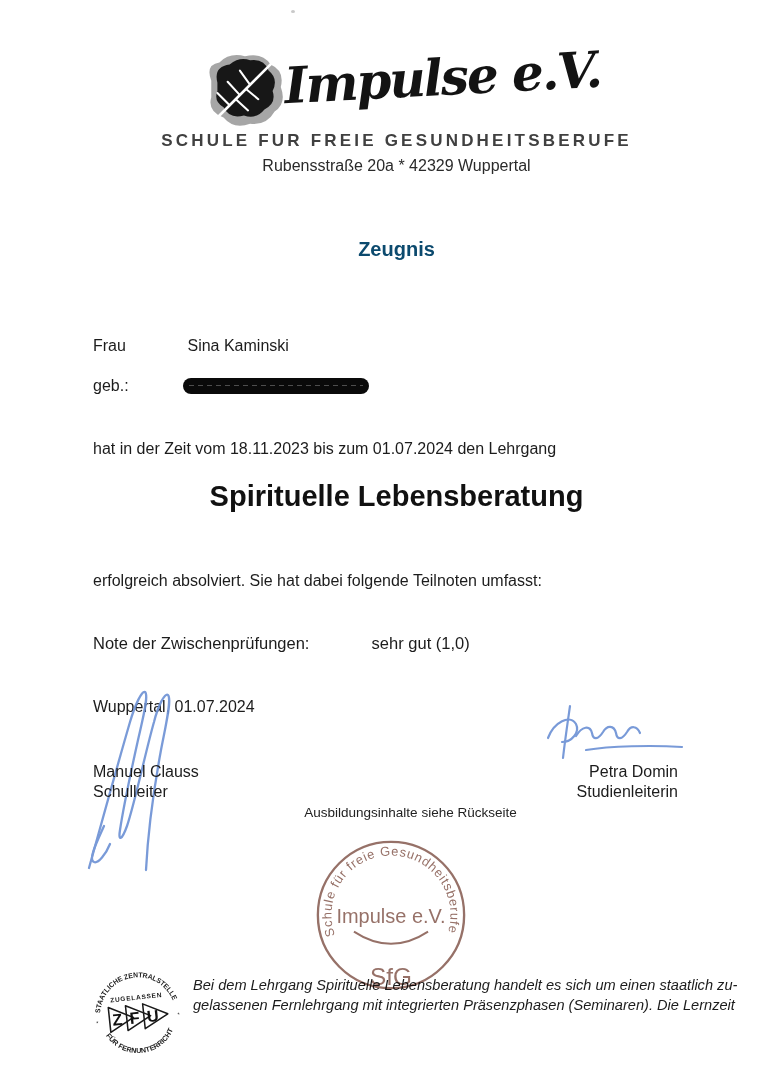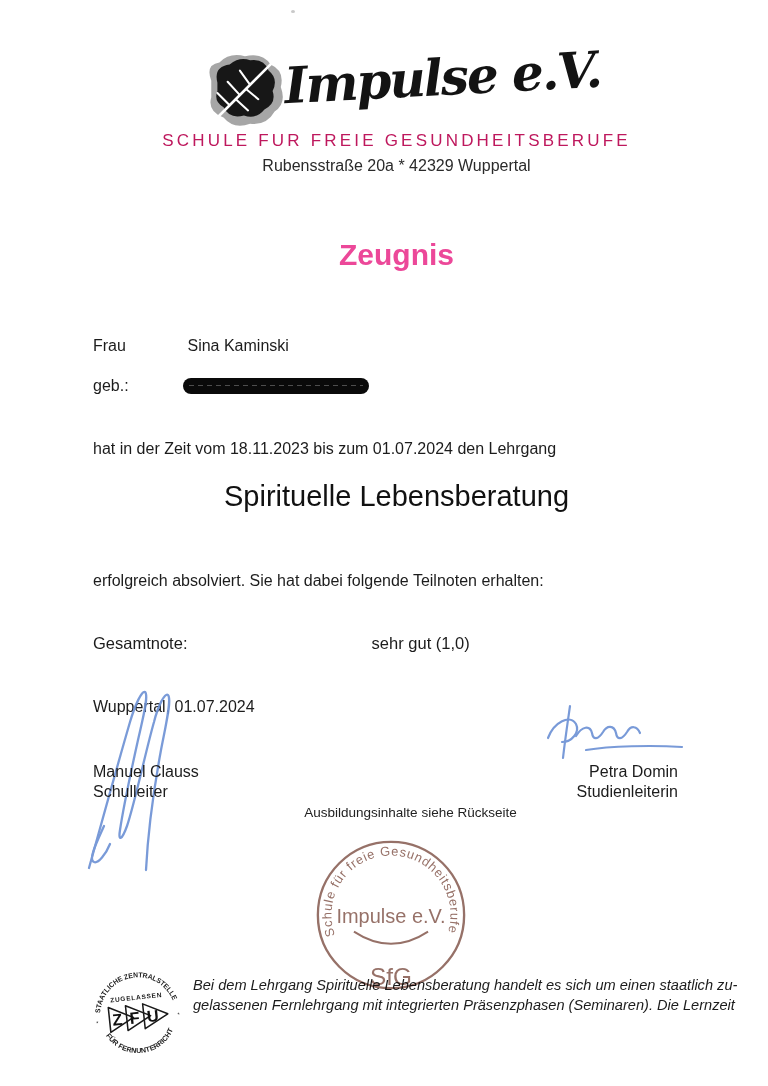--- a/index.html
+++ b/index.html
@@ -11,43 +11,43 @@
   .centered{position:absolute;left:25px;width:743px;text-align:center;}
 
   
   .brand-script{
     position:absolute;left:284px;top:48px;
     font-family:"DejaVu Serif",serif;font-style:italic;font-weight:700;
     font-size:50px;letter-spacing:-2px;color:#131313;transform:rotate(-3deg);
     white-space:nowrap;
   }
   .school-line{
-    top:131px;font-size:17px;letter-spacing:3.2px;color:#be185d;
-    font-weight:400;white-space:nowrap;
+    top:131px;font-size:17px;letter-spacing:3.2px;color:#404040;
+    font-weight:700;white-space:nowrap;
   }
   .address-line{top:157px;font-size:16px;color:#2a2a2a;}
 
-  .doc-title{top:238px;font-size:30px;font-weight:700;color:#ec4899;}
+  .doc-title{top:238px;font-size:20px;font-weight:700;color:#0c4a6e;}
 
   .bodyline{font-size:16px;color:#1c1c1c;white-space:nowrap;}
 
   .name-row{left:93px;top:337px;}
   .name-row .salut{display:inline-block;width:90px;}
   .geb-row{left:93px;top:377px;height:20px;}
   .redacted-bar{
     position:absolute;left:90px;top:1px;width:186px;height:16px;
     background:#0a0a0a;border-radius:8px;
   }
   .redacted-bar:after{
     content:"";position:absolute;left:6px;right:6px;top:7px;height:1px;
     background:repeating-linear-gradient(90deg,rgba(255,255,255,.28) 0 5px,transparent 5px 9px);
   }
 
   .period-line{left:93px;top:440px;}
-  .course-title{top:479px;font-size:29px;font-weight:400;line-height:35px;color:#111;}
+  .course-title{top:479px;font-size:29px;font-weight:700;line-height:35px;color:#111;}
   .result-line{left:93px;top:572px;}
 
   .grades{left:93px;top:634px;font-size:16.5px;}
   .grade-row{height:22px;white-space:nowrap;}
   .grade-label{display:inline-block;width:274px;}
 
   .place-date{left:93px;top:698px;}
 
   .sig-block{font-size:16px;line-height:20px;}
   .sig-left{left:93px;top:762px;}
@@ -97,25 +97,25 @@
     <span class="salut">Frau</span>
     <span>Sina Kaminski</span>
   </div>
 
   <div class="abs bodyline period-line">hat in der Zeit vom 18.11.2023 bis zum 01.07.2024 den Lehrgang</div>
 
   <div class="centered course-title">
     <div>Spirituelle Lebensberatung</div>
   </div>
 
-  <div class="abs bodyline result-line">erfolgreich absolviert. Sie hat dabei folgende Teilnoten erhalten:</div>
+  <div class="abs bodyline result-line">erfolgreich absolviert. Sie hat dabei folgende Teilnoten umfasst:</div>
 
   <div class="abs grades">
     <div class="grade-row">
-      <span class="grade-label">Gesamtnote:</span>
+      <span class="grade-label">Note der Zwischenprüfungen:</span>
       <span>sehr gut (1,0)</span>
     </div>
   </div>
 
   <div class="abs bodyline place-date">Wuppertal, 01.07.2024</div>
 
   <svg class="abs sig-svg" style="left:82px;top:678px" width="120" height="195" viewBox="0 0 120 195">
     <g fill="none" stroke="#6b90d4" stroke-width="2.3" stroke-linecap="round" opacity="0.9">
       <path d="M 7 190 C 16 158 34 92 48 44 C 53 27 60 12 63 14 C 67 17 61 40 56 62 C 48 98 41 132 38 152 C 36 164 40 162 45 148 C 53 124 64 72 72 44 C 76 28 83 14 86 17 C 90 21 84 46 79 72 C 72 110 66 152 64 192"></path>
       <path d="M 22 148 C 14 166 6 182 12 184 C 16 186 24 176 28 166"></path>

